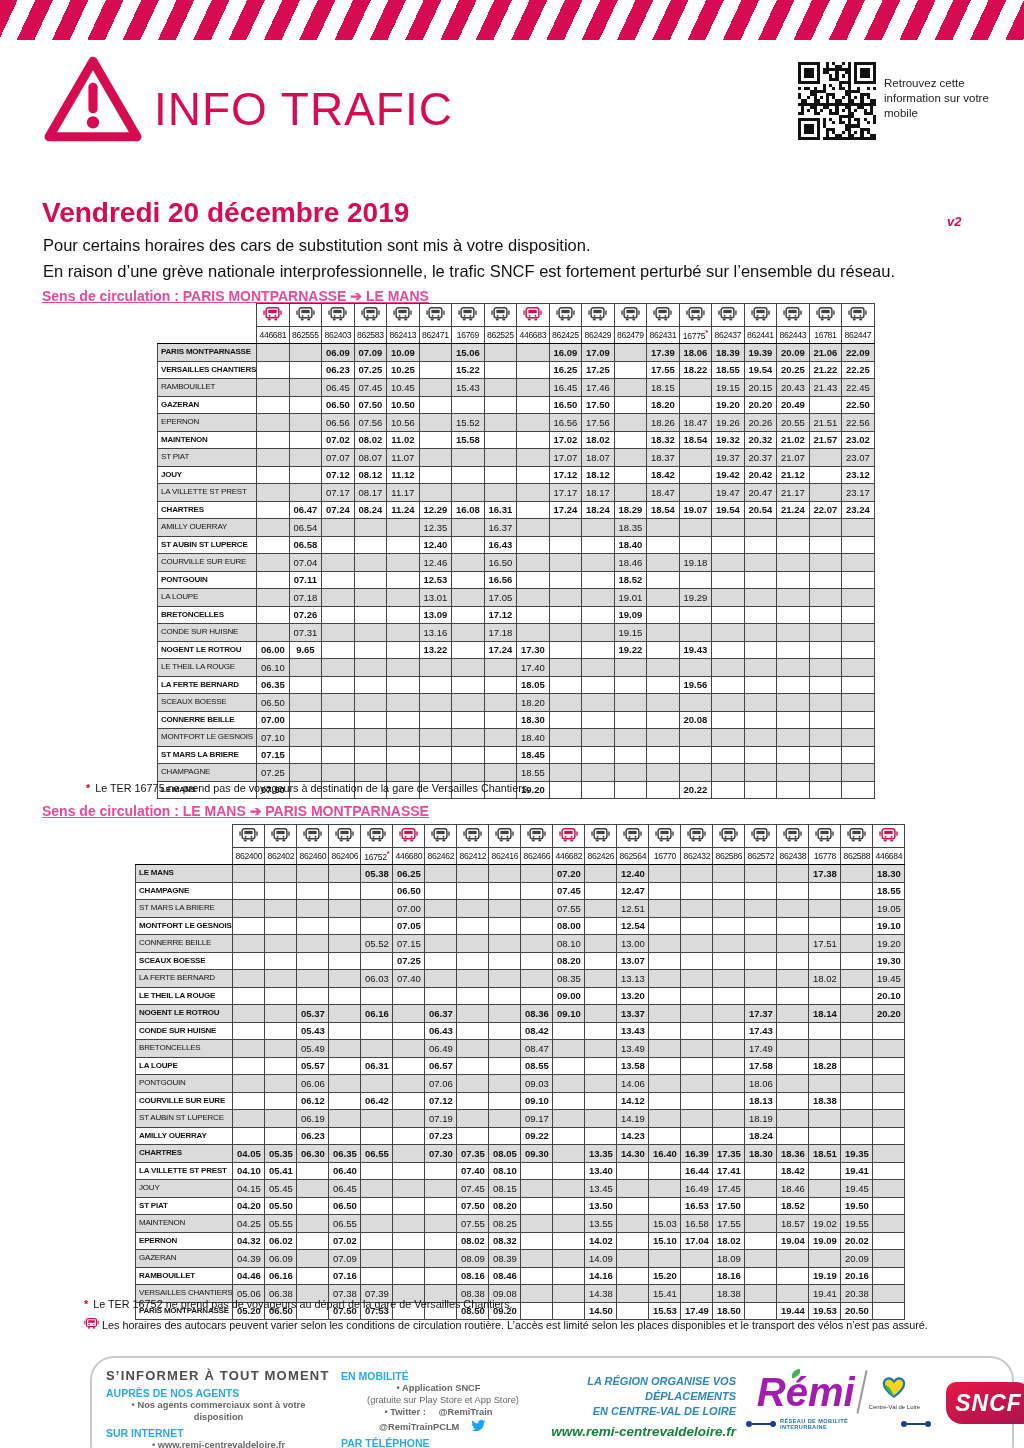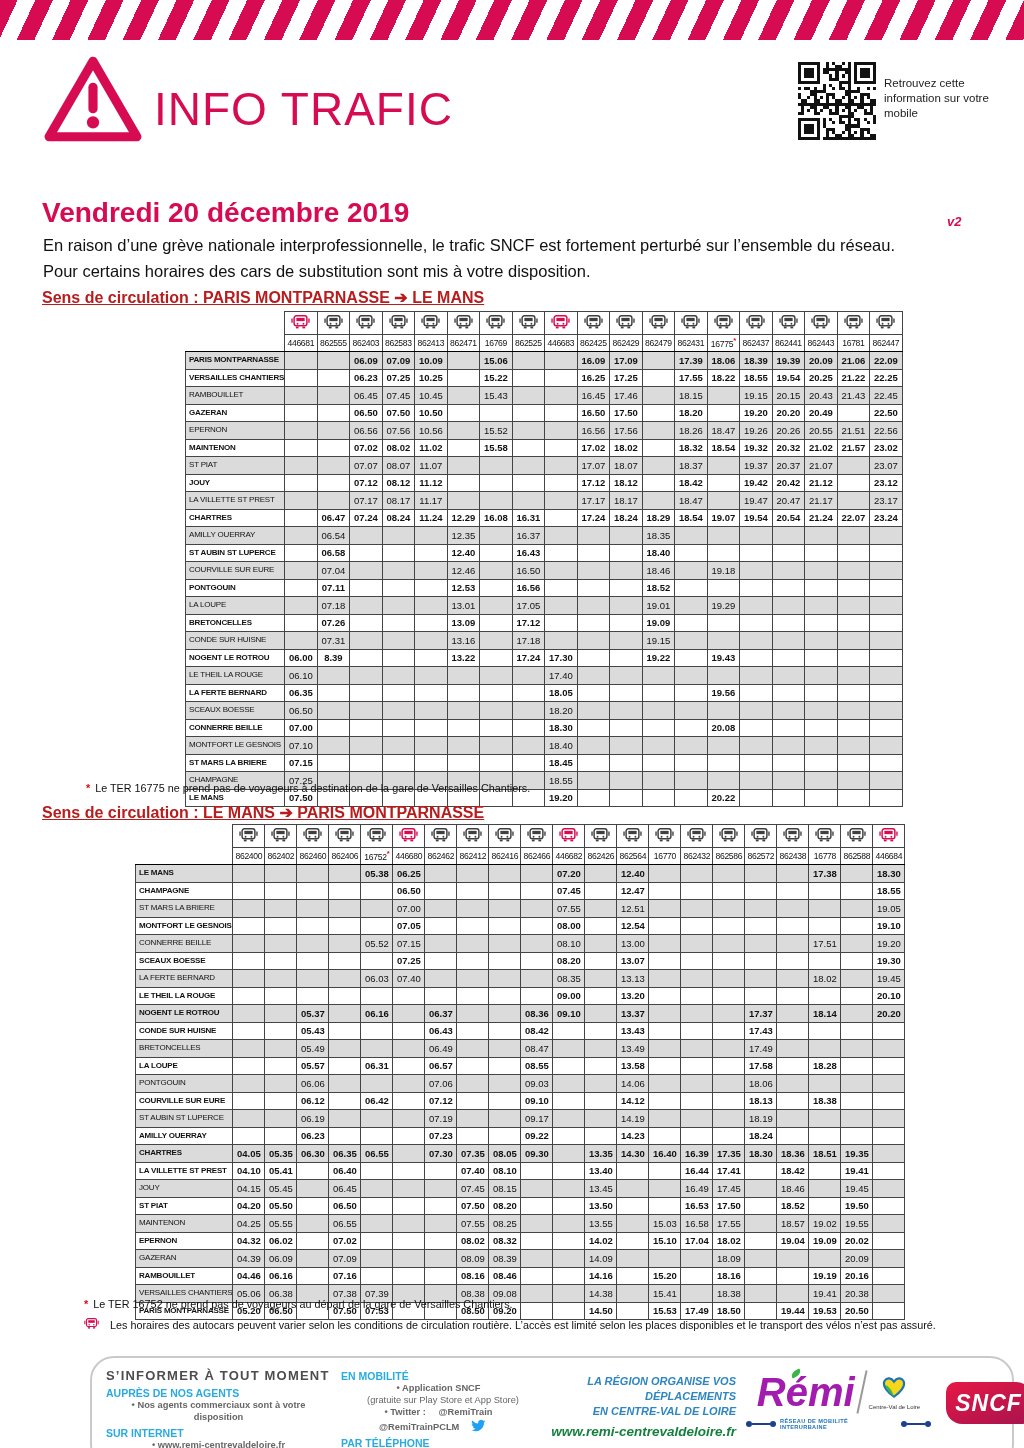--- a/index.html
+++ b/index.html
@@ -15,46 +15,46 @@
   .qr{position:absolute;left:798px;top:62px;width:78px;height:78px;}
   .qr-caption{position:absolute;left:884px;top:76px;width:120px;font-size:11.5px;
     color:#222;line-height:1.3;}
   .route-banner{position:absolute;left:40px;top:142px;width:966px;height:48px;background:#D60B52;
     color:#fff;font-weight:bold;font-size:29px;line-height:48px;padding-left:12px;
     box-sizing:border-box;letter-spacing:.5px;white-space:nowrap;}
   .date-title{position:absolute;left:42px;top:197px;font-size:28px;font-weight:bold;color:#D60B52;}
   .version{position:absolute;left:947px;top:214px;font-size:13px;font-weight:bold;
     color:#D60B52;font-style:italic;}
   .notice{position:absolute;left:43px;top:232px;width:950px;font-size:16.5px;line-height:1.6;color:#111;}
-  .sens{position:absolute;font-size:16px;font-weight:bold;text-decoration:underline;color:#b91c1c;}
+  .sens{position:absolute;font-size:14px;font-weight:bold;text-decoration:underline;color:#ec4899;}
   .sens1{left:42px;top:288px;}
   .sens2{left:42px;top:803px;}
   
-  #t1{position:absolute;left:185px;top:303px;margin-top:8px;}
+  #t1{position:absolute;left:157px;top:303px;}
   #t2{position:absolute;left:135px;top:824px;}
   .t-table{border-collapse:collapse;table-layout:fixed;}
   .tbl1 col.col-station{width:73px;} .tbl1 col.col-time{width:32.5px;}
   .tbl2 col.col-station{width:73px;} .tbl2 col.col-time{width:32px;}
   .t-table td,.t-table th{border:1px solid #444;height:16.5px;padding:0;text-align:center;
     vertical-align:middle;font-size:9.5px;line-height:1;overflow:hidden;white-space:nowrap;
     font-weight:normal;background-clip:padding-box;}
   .t-table td.icon-cell{height:22px;}
   .t-table td.num-cell{font-size:8.6px;letter-spacing:-.3px;height:15px;}
   .t-table td.blank{border:none;background:#fff;}
   .t-table thead tr:nth-child(2) td{border-bottom:1.6px solid #000;}
   .t-table tbody tr:nth-child(odd) td,.t-table tbody tr:nth-child(odd) th{background:#DBDBDB;}
   .t-table tbody tr.bold td,.t-table tbody tr.bold th{font-weight:bold;}
   .t-table th.station{text-align:left;padding-left:3px;font-size:8px;letter-spacing:-.2px;}
   sup.star{color:#E30613;font-size:7.5px;font-weight:bold;vertical-align:super;}
   
   .note{position:absolute;font-size:10.8px;color:#111;}
   .note .star-mark{color:#E30613;font-weight:bold;margin-right:5px;}
   .note1{left:86px;top:782px;}
   .note2{left:84px;top:1298px;}
-  .note3{left:84px;top:1318px;width:880px;display:flex;align-items:center;gap:11px;}
+  .note3{left:84px;top:1318px;width:880px;display:flex;align-items:center;gap:3px;}
   
   .footer{position:absolute;left:90px;top:1356px;width:924px;height:112px;background:#fff;
     border:2px solid #C9C9C9;border-radius:24px;box-sizing:border-box;padding:10px 14px;
     display:flex;gap:10px;align-items:flex-start;}
   .fcol{flex:none;}
   .f-title{font-size:13px;font-weight:bold;color:#4d4d4d;letter-spacing:1.2px;margin-bottom:3px;}
   .f-blue{font-size:10.5px;font-weight:bold;color:#29ABE2;margin-top:4px;}
   .f-item{font-size:9.3px;color:#666;font-weight:bold;line-height:1.3;text-align:center;}
   .colA{width:225px;}
   .colB{width:195px;padding-top:2px;}
@@ -324,22 +324,22 @@
         <rect x="0" y="18" width="7" height="7" fill="#111"></rect>
     <rect x="1" y="19" width="5" height="5" fill="#fff"></rect>
     <rect x="2" y="20" width="3" height="3" fill="#111"></rect>
       </svg></div>
   <div class="qr-caption">Retrouvez cette information sur votre mobile</div>
 
   <div class="date-title">Vendredi 20 décembre 2019</div>
   <div class="version">v2</div>
 
   <div class="notice">
+    <div>Pour certains horaires des cars de substitution sont mis à votre disposition.</div>
     <div>En raison d’une grève nationale interprofessionnelle, le trafic SNCF est fortement perturbé sur l’ensemble du réseau.</div>
-    <div>Pour certains horaires des cars de substitution sont mis à votre disposition.</div>
   </div>
 
   <div class="sens sens1">Sens de circulation : PARIS MONTPARNASSE ➔ LE MANS</div>
   <div id="t1">
       <table class="t-table tbl1">
         <colgroup>
           <col class="col-station">
           <col class="col-time">
           <col class="col-time">
           <col class="col-time">
@@ -948,21 +948,21 @@
             <td class="time"></td>
             <td class="time"></td>
             <td class="time"></td>
             <td class="time"></td>
             <td class="time"></td>
             <td class="time"></td>
           </tr>
           <tr class="bold">
             <th class="station">NOGENT LE ROTROU</th>
             <td class="time">06.00</td>
-            <td class="time">8.39</td>
+            <td class="time">9.65</td>
             <td class="time"></td>
             <td class="time"></td>
             <td class="time"></td>
             <td class="time">13.22</td>
             <td class="time"></td>
             <td class="time">17.24</td>
             <td class="time">17.30</td>
             <td class="time"></td>
             <td class="time"></td>
             <td class="time">19.22</td>

